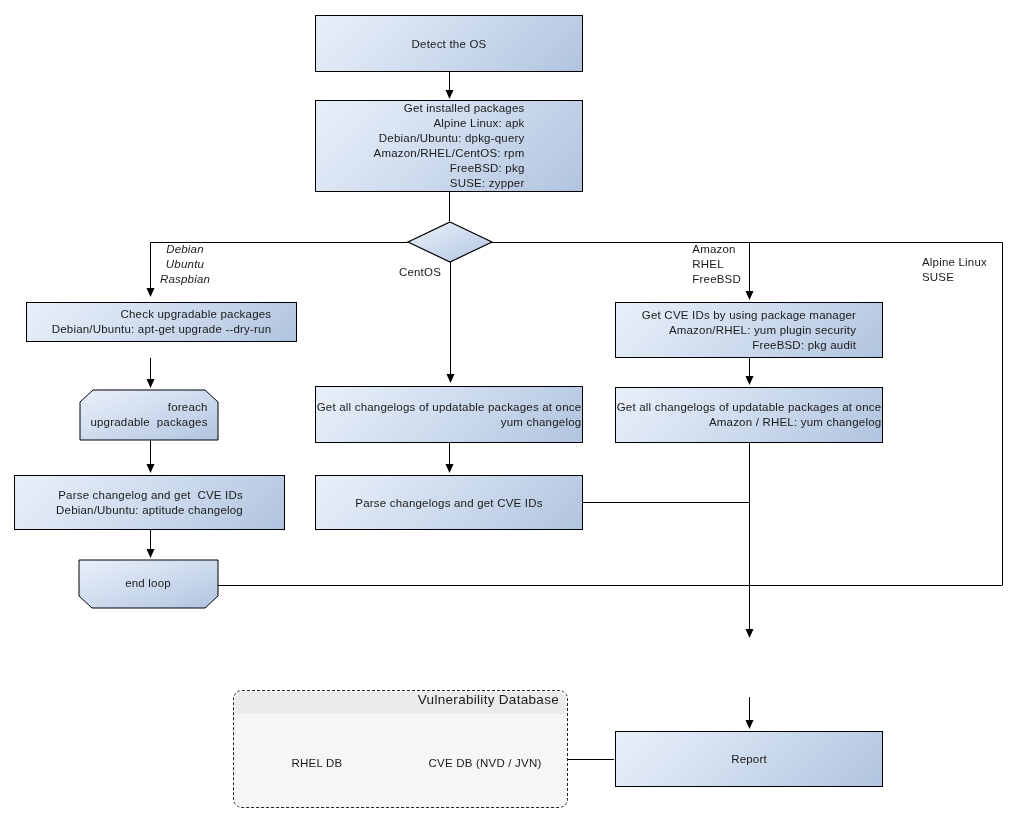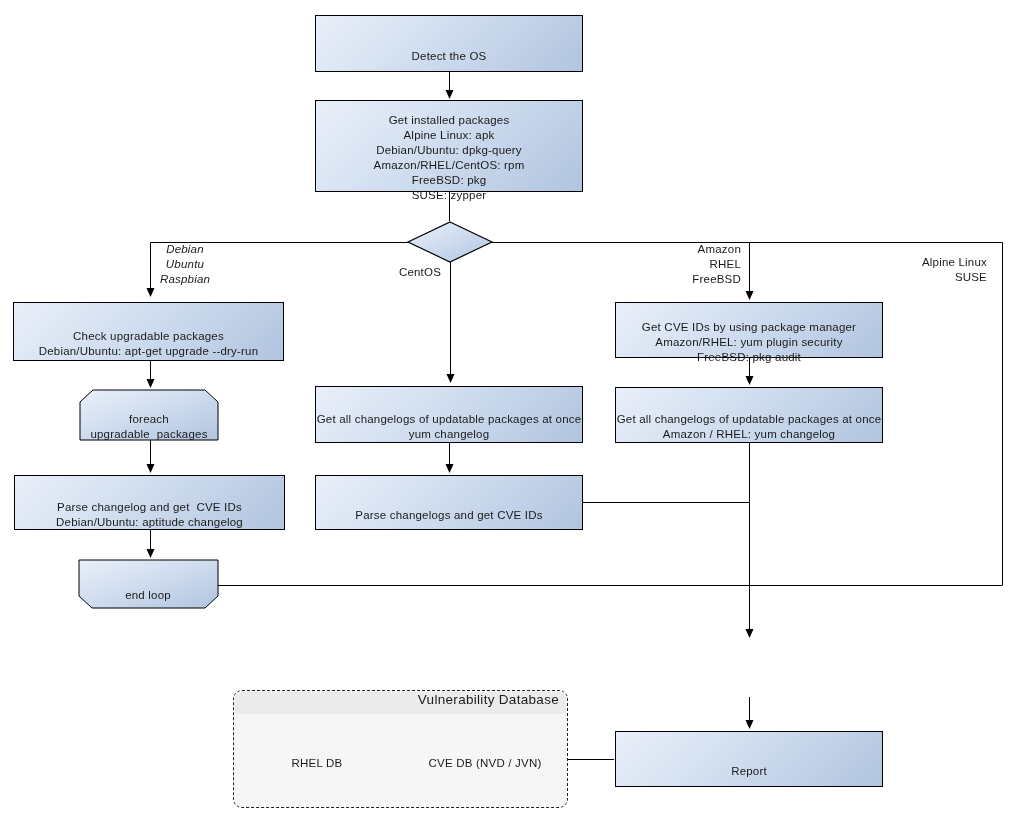--- a/index.html
+++ b/index.html
@@ -8,28 +8,28 @@
     font-family:"Liberation Sans",sans-serif;color:#1a1a1a;overflow:hidden;
   }
   #wires{position:absolute;left:0;top:0;z-index:1;}
   .node{
     position:absolute;z-index:2;
     background:linear-gradient(135deg,#e9eff9 0%,#d6e2f2 35%,#b1c4df 100%);
     border:1px solid #000;box-sizing:border-box;
   }
   .node-text{
     position:absolute;left:50%;top:50%;transform:translate(-50%,-50%);
-    white-space:pre;text-align:center;width:max-content;
-    font-size:11.5px;line-height:15px;letter-spacing:0.2px;z-index:3;margin-top:12px;
+    white-space:pre;text-align:right;width:max-content;
+    font-size:11.5px;line-height:15px;letter-spacing:0.2px;z-index:3;
   }
   .free-label{
     position:absolute;z-index:3;white-space:pre;
     font-size:11.5px;line-height:15px;letter-spacing:0.2px;
   }
-  .align-right{text-align:right;}
+  .align-right{text-align:left;}
   .align-center{text-align:center;font-style:italic;}
   #vuln-container{
     position:absolute;left:233px;top:690px;width:335px;height:118px;
     background:#f6f6f6;border:1px dashed #222;border-radius:9px;
     box-sizing:border-box;z-index:2;
   }
   #vuln-header{
     position:absolute;left:1px;top:1px;right:1px;height:22px;
     background:#ebebeb;border-radius:8px 8px 0 0;
     display:flex;justify-content:flex-end;
@@ -104,21 +104,21 @@
 
   <div class="node" style="left:315px;top:100px;width:268px;height:92px">
     <div class="node-text">Get installed packages
 Alpine Linux: apk
 Debian/Ubuntu: dpkg-query
 Amazon/RHEL/CentOS: rpm
 FreeBSD: pkg
 SUSE: zypper</div>
   </div>
 
-  <div class="node" style="left:13px;top:302px;width:271px;height:59px">
+  <div class="node" style="left:26px;top:302px;width:271px;height:40px">
     <div class="node-text">Check upgradable packages
 Debian/Ubuntu: apt-get upgrade --dry-run</div>
   </div>
 
   <div class="node-text free-label" style="left:149px;top:415px">foreach
 upgradable  packages</div>
 
   <div class="node" style="left:14px;top:475px;width:271px;height:55px">
     <div class="node-text">Parse changelog and get  CVE IDs
 Debian/Ubuntu: aptitude changelog</div>

